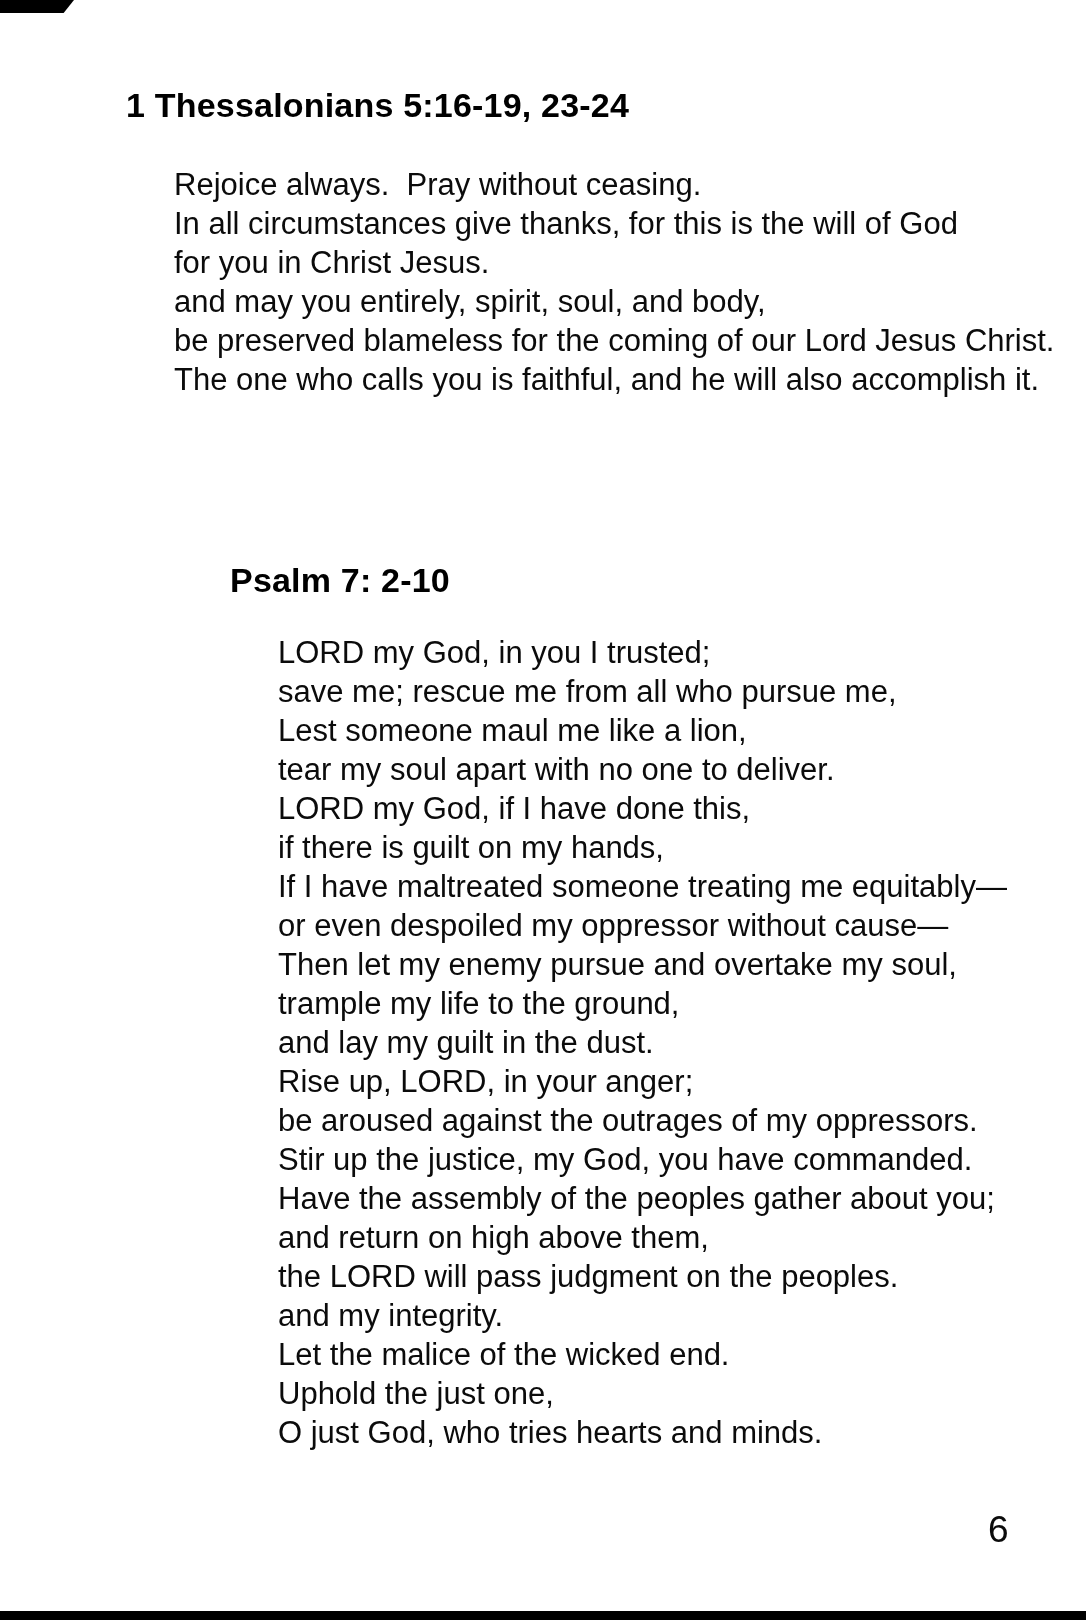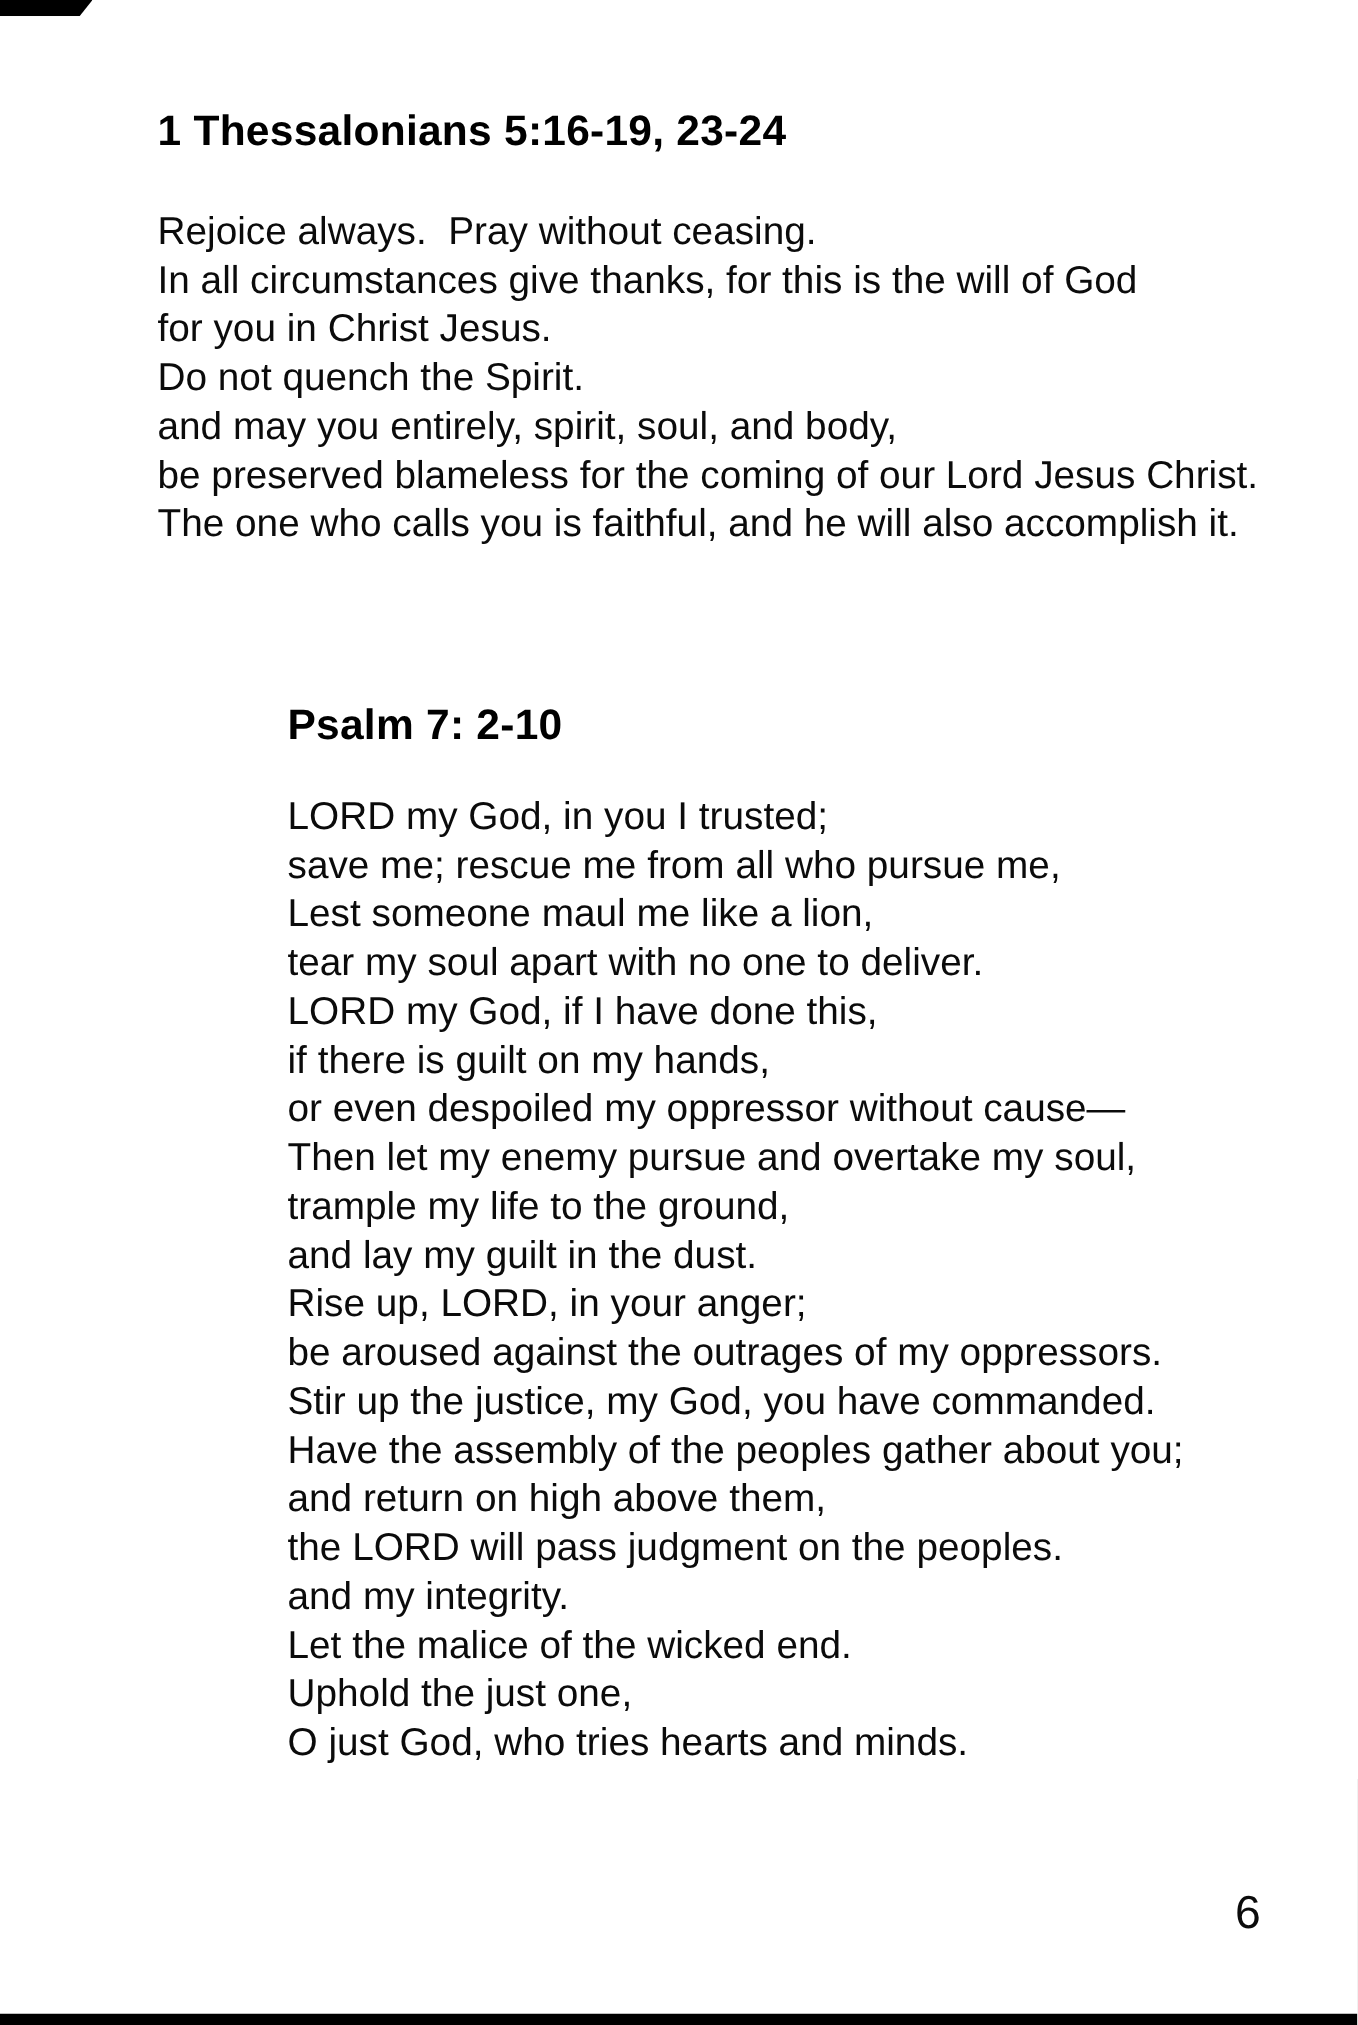--- a/index.html
+++ b/index.html
@@ -33,20 +33,21 @@
     font-size: 31px;
     line-height: 39px;
     letter-spacing: 0px;
     color: #0b0b0b;
   }
   .reading-body { left: 126px; top: 165px; }
   .psalm-body   { left: 230px; top: 633px; }
 
   .text-block .line {
     white-space: pre; 
+    margin-left: 48px;
   }
 
   .page-number {
     position: absolute;
     left: 988px;
     top: 1511px;
     font-size: 37px;
     line-height: 37px;
     color: #0b0b0b;
   }
@@ -76,35 +77,35 @@
 <div class="page">
 
   <div class="artifact-top-left"></div>
 
   <div class="section-title reading-title">1 Thessalonians 5:16-19, 23-24</div>
 
   <div class="text-block reading-body">
     <div class="line">Rejoice always.  Pray without ceasing.</div>
     <div class="line">In all circumstances give thanks, for this is the will of God</div>
     <div class="line">for you in Christ Jesus.</div>
-    <div class="line">Do not quench the Spirit.</div>
     <div class="line">and may you entirely, spirit, soul, and body,</div>
     <div class="line">be preserved blameless for the coming of our Lord Jesus Christ.</div>
     <div class="line">The one who calls you is faithful, and he will also accomplish it.</div>
   </div>
 
   <div class="section-title psalm-title">Psalm 7: 2-10</div>
 
   <div class="text-block psalm-body">
     <div class="line">LORD my God, in you I trusted;</div>
     <div class="line">save me; rescue me from all who pursue me,</div>
     <div class="line">Lest someone maul me like a lion,</div>
     <div class="line">tear my soul apart with no one to deliver.</div>
     <div class="line">LORD my God, if I have done this,</div>
     <div class="line">if there is guilt on my hands,</div>
+    <div class="line">If I have maltreated someone treating me equitably—</div>
     <div class="line">or even despoiled my oppressor without cause—</div>
     <div class="line">Then let my enemy pursue and overtake my soul,</div>
     <div class="line">trample my life to the ground,</div>
     <div class="line">and lay my guilt in the dust.</div>
     <div class="line">Rise up, LORD, in your anger;</div>
     <div class="line">be aroused against the outrages of my oppressors.</div>
     <div class="line">Stir up the justice, my God, you have commanded.</div>
     <div class="line">Have the assembly of the peoples gather about you;</div>
     <div class="line">and return on high above them,</div>
     <div class="line">the LORD will pass judgment on the peoples.</div>

